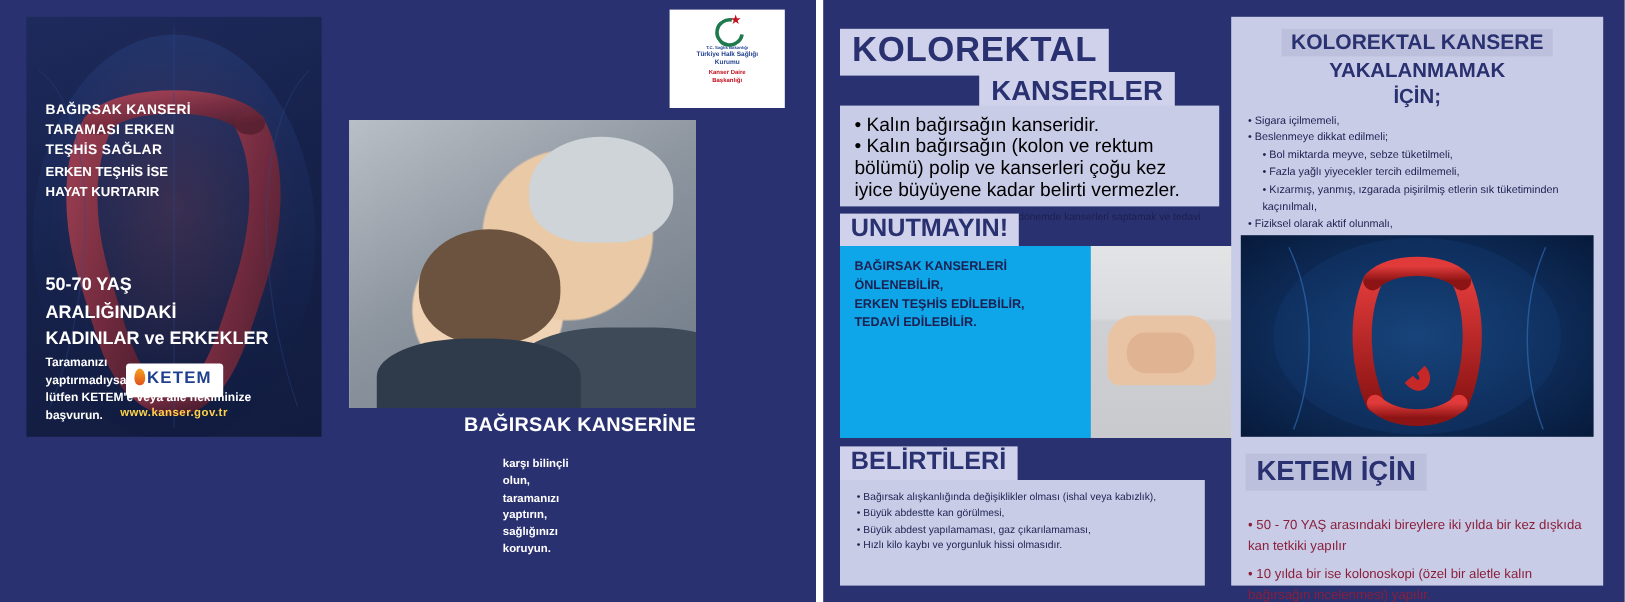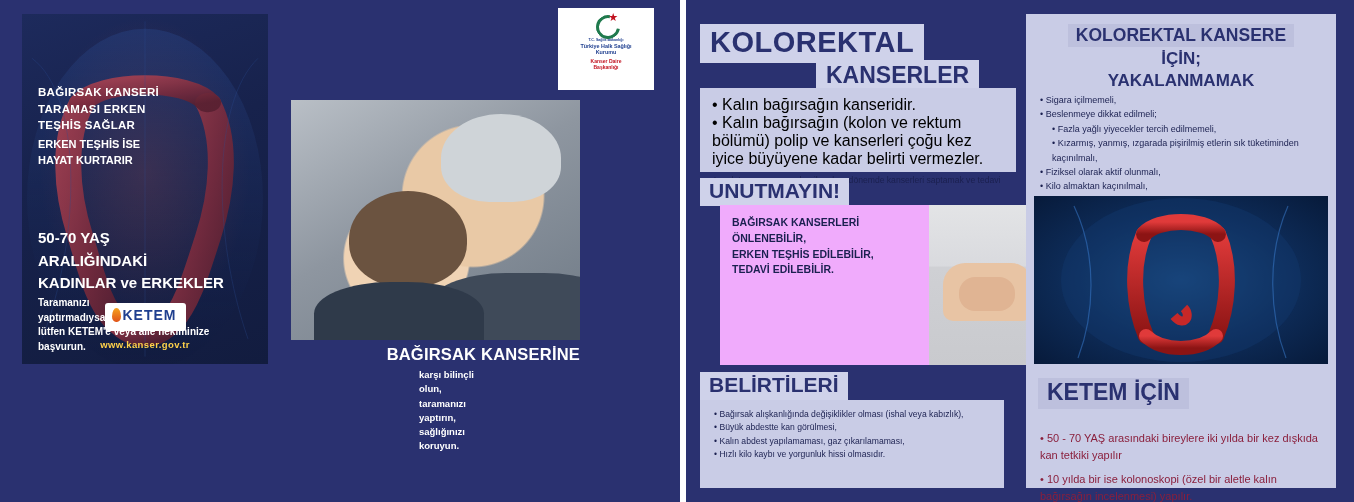--- a/index.html
+++ b/index.html
@@ -44,41 +44,41 @@
     background:
       radial-gradient(circle at 63% 40%, #e9c9a6 0 70px, rgba(233,201,166,0) 72px),
       radial-gradient(circle at 40% 66%, #f0d3b4 0 62px, rgba(240,211,180,0) 64px),
       linear-gradient(150deg,#b9bfc6 0%,#8e96a0 45%,#6f7a86 100%);}
   .photo-couple .hairM{position:absolute;left:52%;top:6%;width:120px;height:88px;border-radius:50% 50% 40% 40%;background:#cfd4d8;}
   .photo-couple .hairF{position:absolute;left:20%;top:38%;width:118px;height:96px;border-radius:50% 50% 45% 45%;background:#6b5340;}
   .photo-couple .shirtM{position:absolute;left:48%;top:72%;width:190px;height:80px;background:#3f4a59;border-radius:40% 40% 0 0;}
   .photo-couple .shirtF{position:absolute;left:8%;top:76%;width:170px;height:70px;background:#2f3a4a;border-radius:45% 45% 0 0;}
   .cap-bagirsak{position:absolute;left:291px;top:345px;width:289px;color:#fff;}
   .cap-title{font-size:16.5px;font-weight:bold;text-align:right;letter-spacing:.2px;}
-  .cap-body{font-size:9.5px;font-weight:bold;line-height:1.5;margin-top:4px;padding-left:128px;}
+  .cap-body{font-size:9.5px;font-weight:bold;line-height:1.5;margin-top:16px;padding-left:128px;}
 
   
   .ministry{position:absolute;left:558px;top:8px;width:96px;height:80px;background:#fff;text-align:center;padding-top:2px;}
   .min-mark{width:26px;height:26px;margin:2px auto 1px;position:relative;}
   .min-mark .crescent{position:absolute;left:3px;top:3px;width:18px;height:18px;border-radius:50%;
      border:3px solid #1f7a4d;border-right-color:transparent;transform:rotate(-35deg);}
   .min-mark .star{position:absolute;right:1px;top:0px;color:#c1121f;font-size:11px;line-height:11px;}
   .min-t1{font-size:3.6px;color:#1f3f8f;font-weight:bold;line-height:1.1;}
   .min-t2{font-size:5.4px;color:#1f3f8f;font-weight:bold;line-height:1.2;}
   .min-t3{font-size:5px;color:#c1121f;font-weight:bold;line-height:1.25;margin-top:2px;}
 
   
   .inner-col{position:absolute;top:0;background:#2a3170;}
   .ttl-kolorektal{position:absolute;left:700px;top:24px;font-size:29px;font-weight:bold;color:#2a3170;background:#cfd2ea;padding:2px 10px 4px;letter-spacing:.5px;}
   .ttl-kanserler{position:absolute;left:816px;top:60px;font-size:23px;font-weight:bold;color:#2a3170;background:#cfd2ea;padding:2px 10px 4px;}
   .box-k{position:absolute;left:700px;top:88px;width:316px;height:84px;background:#c9cce6;}
   .box-k p{margin:0;color:#1b2050;font-size:8.6px;line-height:1.45;}
   .box-k .wrap{padding:8px 10px 0 12px;}
   .ttl-unut{position:absolute;left:700px;top:178px;font-size:21px;font-weight:bold;color:#2a3170;background:#cfd2ea;padding:1px 9px 3px;}
-  .box-u{position:absolute;left:700px;top:205px;width:327px;height:160px;background:#f0abfc;overflow:hidden;margin-left:20px;}
+  .box-u{position:absolute;left:700px;top:205px;width:327px;height:160px;background:#0ea5e9;overflow:hidden;}
   .box-u .txt{position:absolute;left:12px;top:10px;width:180px;color:#1b2050;font-size:10.5px;font-weight:bold;line-height:1.5;}
   .photo-abd{position:absolute;right:0;top:0;width:118px;height:160px;
      background:linear-gradient(180deg,#e3e4e6 0%,#d9dade 38%,#cfd0d4 39%,#c9cace 100%);}
   .photo-abd .skin{position:absolute;left:14px;top:58px;width:90px;height:58px;background:#e8c4a4;border-radius:22px 22px 10px 10px;}
   .photo-abd .hand{position:absolute;left:30px;top:72px;width:56px;height:34px;background:#e0b493;border-radius:16px;}
   .ttl-belirti{position:absolute;left:700px;top:372px;font-size:21px;font-weight:bold;color:#2a3170;background:#cfd2ea;padding:1px 9px 3px;}
   .box-b{position:absolute;left:700px;top:400px;width:304px;height:88px;background:#c9cce6;}
   .box-b .wrap{padding:8px 8px 0 14px;color:#1b2050;font-size:8.6px;line-height:1.55;}
 
   .col4{left:1026px;top:14px;width:310px;height:474px;background:#c9cce6;}
@@ -206,37 +206,38 @@
         <span class="hand"></span>
     </div>
   </div>
 
   <div class="ttl-belirti">BELİRTİLERİ</div>
   <div class="box-b">
     <div class="wrap">
       <ul class="plain">
         <li>• Bağırsak alışkanlığında değişiklikler olması (ishal veya kabızlık),</li>
         <li>• Büyük abdestte kan görülmesi,</li>
-        <li>• Kalın abdest yapılamaması, gaz çıkarılamaması,</li>
+        <li>• Büyük abdest yapılamaması, gaz çıkarılamaması,</li>
         <li>• Hızlı kilo kaybı ve yorgunluk hissi olmasıdır.</li>
       </ul>
     </div>
   </div>
 
   <div class="inner-col col4"></div>
   <div class="ttl-yakala">
     <div class="l1">KOLOREKTAL KANSERE</div>
+    <div class="l2">YAKALANMAMAK</div>
     <div class="l2">İÇİN;</div>
-    <div class="l2">YAKALANMAMAK</div>
   </div>
 
   <div class="list4">
     <ul class="plain">
       <li>• Sigara içilmemeli,</li>
       <li>• Beslenmeye dikkat edilmeli;</li>
+      <li style="padding-left:12px;">• Bol miktarda meyve, sebze tüketilmeli,</li>
       <li style="padding-left:12px;">• Fazla yağlı yiyecekler tercih edilmemeli,</li>
       <li style="padding-left:12px;">• Kızarmış, yanmış, ızgarada pişirilmiş etlerin sık tüketiminden kaçınılmalı,</li>
       <li>• Fiziksel olarak aktif olunmalı,</li>
       <li>• Kilo almaktan kaçınılmalı,</li>
       <li>• İçki tüketiminden kaçınılmalı</li>
     </ul>
   </div>
 
   <div class="photo-colon2">
     <svg viewBox="0 0 294 168" preserveAspectRatio="none">

